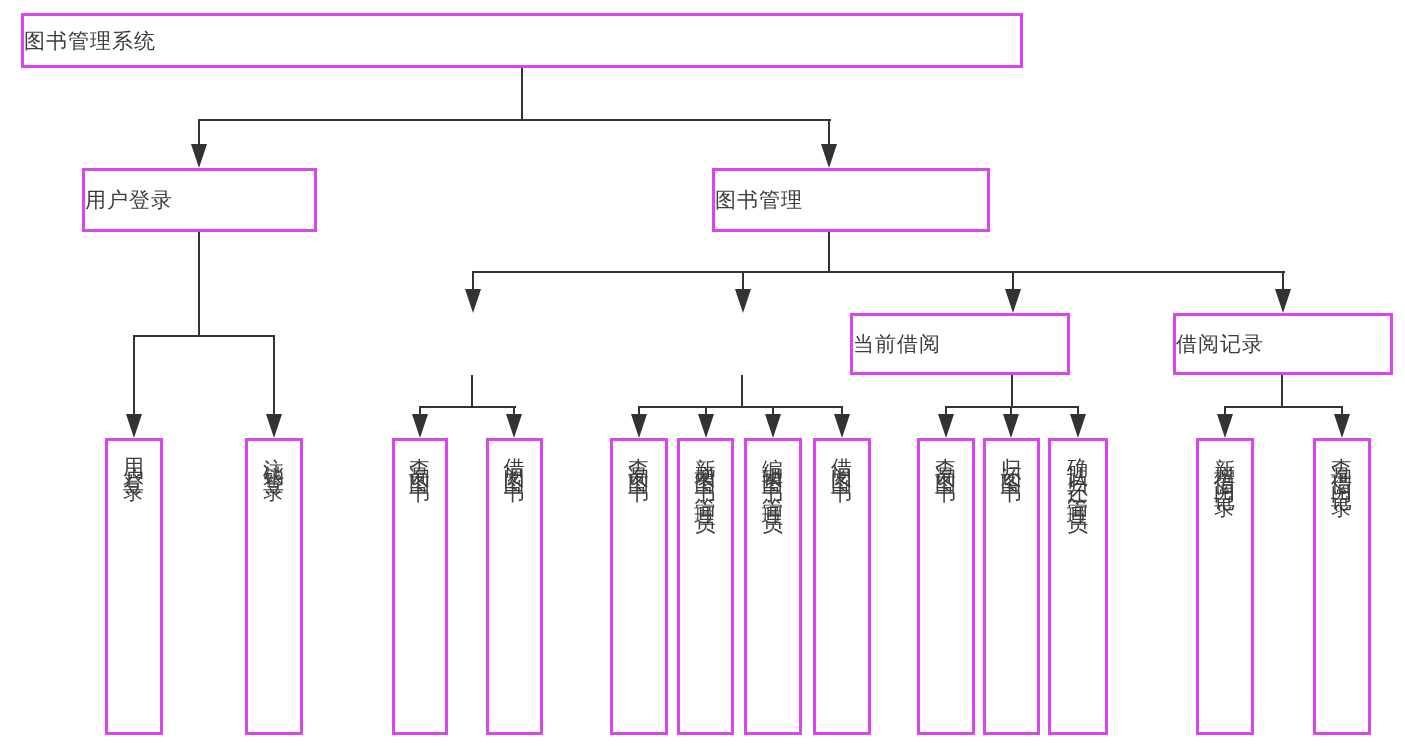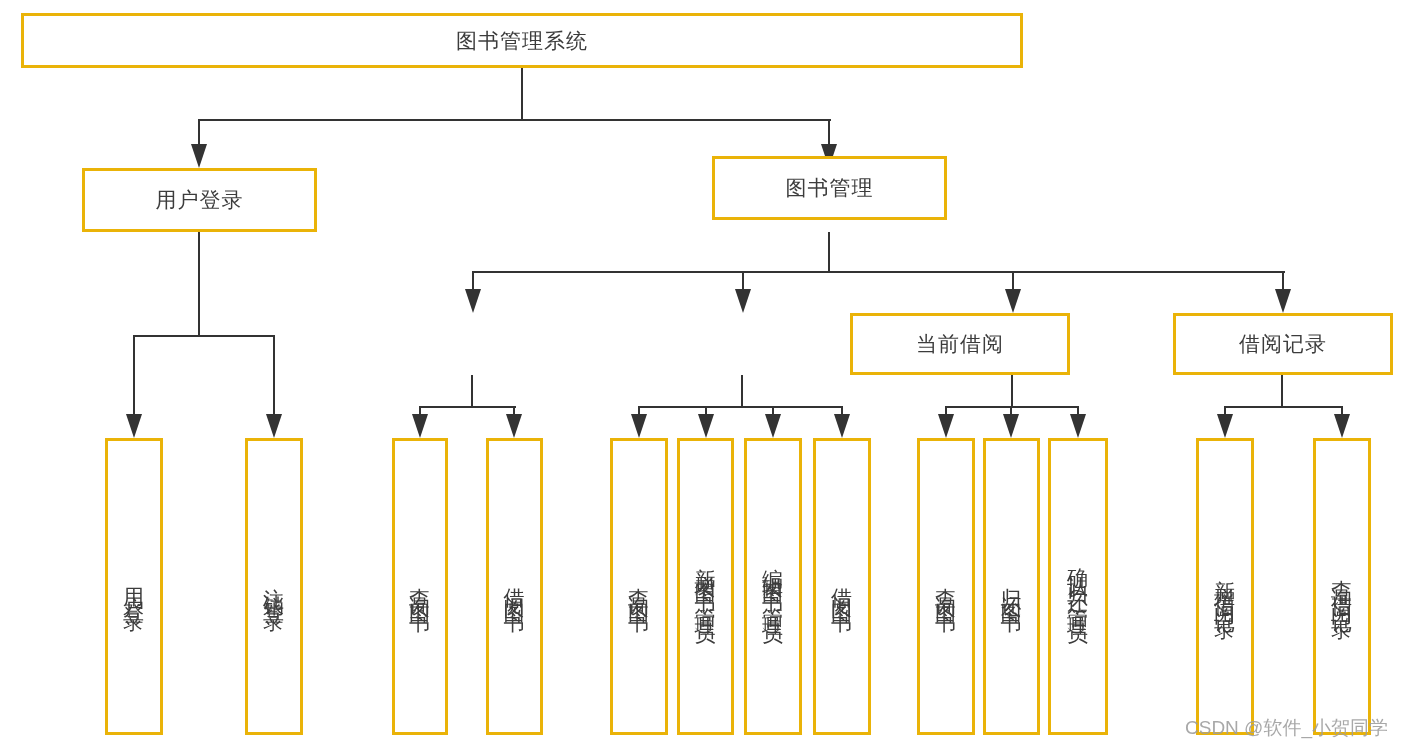--- a/index.html
+++ b/index.html
@@ -8,24 +8,24 @@
     width: 1405px;
     height: 747px;
     background: #ffffff;
     font-family: "Liberation Sans", "DejaVu Sans", sans-serif;
     overflow: hidden;
   }
   .box {
     position: absolute;
     box-sizing: border-box;
     background: #ffffff;
-    border: 3px solid #eab308;
+    border: 3px solid #d946ef;
     display: flex;
     align-items: center;
-    justify-content: center;
+    justify-content: flex-start;
     color: #3c3c3c;
     font-size: 21px;
     letter-spacing: 1px;
     text-align: center;
     z-index: 2;
   }
   .leaf {
     writing-mode: vertical-rl;
     text-orientation: mixed;
     letter-spacing: 8px;
@@ -122,21 +122,21 @@
   <div class="arrow" style="left:1334px;top:414px"></div>
 
   <div class="box" style="left:21px;top:13px;width:1002px;height:55px">
     <span>图书管理系统</span>
   </div>
 
   <div class="box" style="left:82px;top:168px;width:235px;height:64px">
     <span>用户登录</span>
   </div>
 
-  <div class="box" style="left:712px;top:156px;width:235px;height:64px">
+  <div class="box" style="left:712px;top:168px;width:278px;height:64px">
     <span>图书管理</span>
   </div>
 
 
 
   <div class="box" style="left:850px;top:313px;width:220px;height:62px">
     <span>当前借阅</span>
   </div>
 
   <div class="box" style="left:1173px;top:313px;width:220px;height:62px">
@@ -180,15 +180,14 @@
     <span>确认归还（管理员）</span>
   </div>
 
   <div class="box leaf" style="left:1196px;top:438px;width:58px;height:297px">
     <span>新增借阅记录</span>
   </div>
   <div class="box leaf" style="left:1313px;top:438px;width:58px;height:297px">
     <span>查询借阅记录</span>
   </div>
 
-  <div class="watermark">CSDN @软件_小贺同学</div>
 
 </div>
 
 </body></html>

